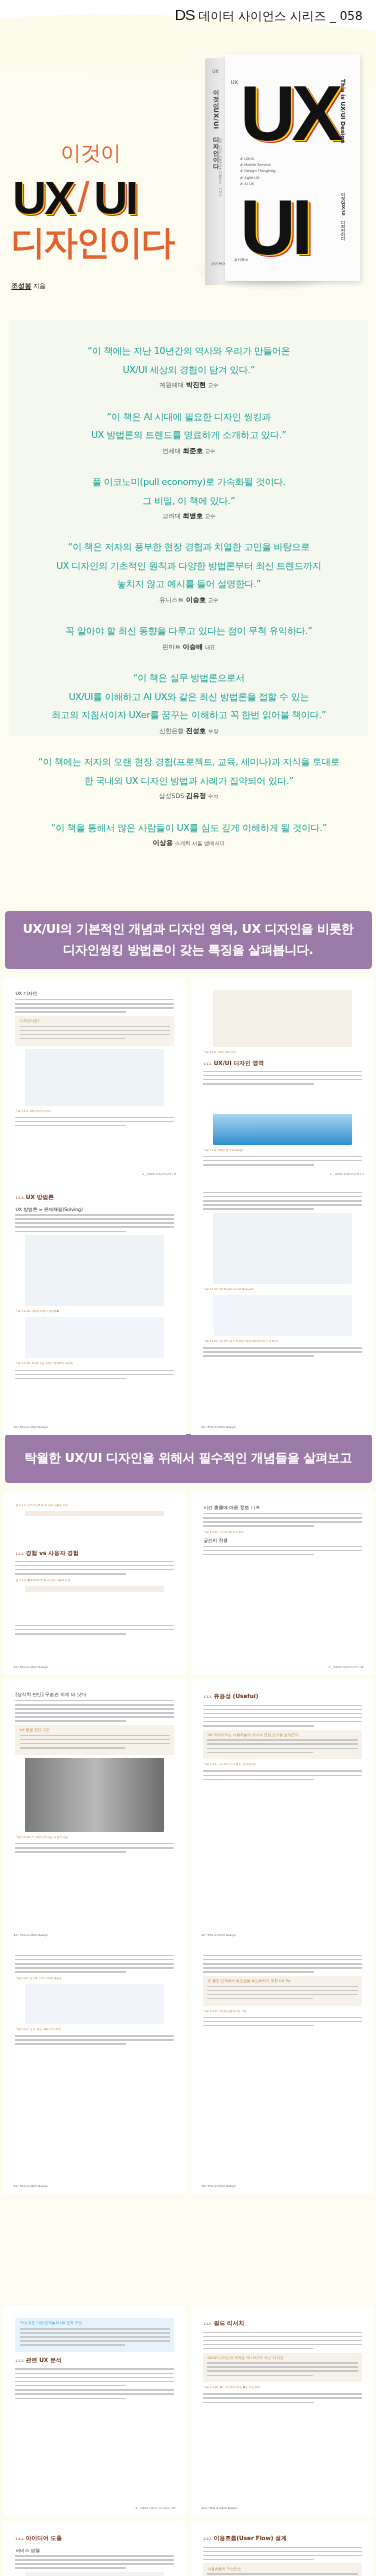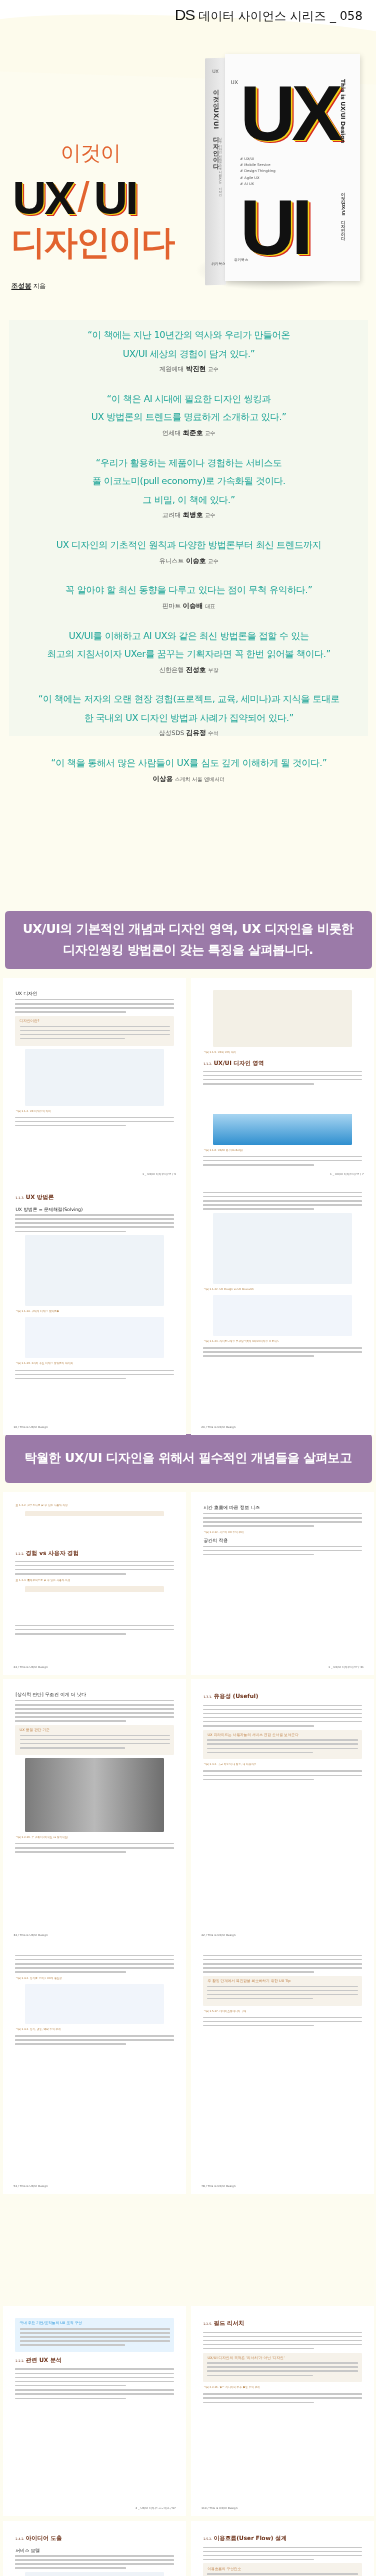--- a/index.html
+++ b/index.html
@@ -38,21 +38,21 @@
                text-shadow: 1.5px 1px 0 #f2d21a, 2.6px 1.5px 0 #d62c20; }
   .cover-big.ux { left: 15.5px; top: 20.6px; font-size: 77px; line-height: 77px; }
   .cover-big.ui { left: 15.5px; top: 135px; font-size: 77px; line-height: 77px; }
   .cover-this { position: absolute; left: 115px; top: 25px; writing-mode: vertical-rl; font-size: 5.7px; font-weight: bold; color: #222; line-height: 6.7px; }
   .cover-tags { position: absolute; left: 15.5px; top: 102px; font-size: 3.6px; line-height: 6.2px; color: #555; }
   .cover-side-title { position: absolute; left: 116px; top: 135px; writing-mode: vertical-rl; font-size: 4.1px; font-weight: bold; color: #333; }
   .cover-pub { position: absolute; left: 9.3px; top: 204px; font-size: 3.6px; color: #444; }
 
   
   .quotes { position: absolute; left: 9.3px; top: 320px; width: 359px; height: 416px; background: #f4f8ee; }
-  .quote { text-align: center; margin-top: 0; }
+  .quote { text-align: center; margin-top: 16px; }
   .quote-text { color: #1aa396; font-size: 9.3px; line-height: 18.5px; letter-spacing: -0.3px; }
   .quote-by { color: #555; font-size: 6.2px; line-height: 12.4px; margin-bottom: 14.4px; }
   .quote-by b { color: #222; font-weight: bold; font-size: 6.7px; }
   .quote-by small { font-size: 5.2px; }
 
   
   .banner { position: absolute; left: 4.6px; width: 367px; background: #9b7aa8; border-radius: 4.1px; color: #fff;
             text-align: center; font-weight: bold; font-size: 12.4px; line-height: 20.6px; letter-spacing: -0.3px; display: flex; flex-direction: column; justify-content: center; }
 
   
@@ -133,36 +133,38 @@
           <div class="quote-text">“이 책에는 지난 10년간의 역사와 우리가 만들어온</div>
           <div class="quote-text">UX/UI 세상의 경험이 담겨 있다.”</div>
           <div class="quote-by"><span>계원예대</span> <b>박진현</b> <small>교수</small></div>
         </div>
         <div class="quote">
           <div class="quote-text">“이 책은 AI 시대에 필요한 디자인 씽킹과</div>
           <div class="quote-text">UX 방법론의 트렌드를 명료하게 소개하고 있다.”</div>
           <div class="quote-by"><span>연세대</span> <b>최준호</b> <small>교수</small></div>
         </div>
         <div class="quote">
-          <div class="quote-text">“우리가 활용하는 제품이나 경험하는 서비스도</div>
           <div class="quote-text">풀 이코노미(pull economy)로 가속화될 것이다.</div>
           <div class="quote-text">그 비밀, 이 책에 있다.”</div>
           <div class="quote-by"><span>고려대</span> <b>최병호</b> <small>교수</small></div>
         </div>
         <div class="quote">
+          <div class="quote-text">“이 책은 저자의 풍부한 현장 경험과 치열한 고민을 바탕으로</div>
           <div class="quote-text">UX 디자인의 기초적인 원칙과 다양한 방법론부터 최신 트렌드까지</div>
+          <div class="quote-text">놓치지 않고 예시를 들어 설명한다.”</div>
           <div class="quote-by"><span>유니스트</span> <b>이승호</b> <small>교수</small></div>
         </div>
         <div class="quote">
           <div class="quote-text">꼭 알아야 할 최신 동향을 다루고 있다는 점이 무척 유익하다.”</div>
           <div class="quote-by"><span>핀마트</span> <b>이승배</b> <small>대표</small></div>
         </div>
         <div class="quote">
+          <div class="quote-text">“이 책은 실무 방법론으로서</div>
           <div class="quote-text">UX/UI를 이해하고 AI UX와 같은 최신 방법론을 접할 수 있는</div>
-          <div class="quote-text">최고의 지침서이자 UXer를 꿈꾸는 기획자라면 꼭 한번 읽어볼 책이다.”</div>
+          <div class="quote-text">최고의 지침서이자 UXer를 꿈꾸는 이해하고 꼭 한번 읽어볼 책이다.”</div>
           <div class="quote-by"><span>신한은행</span> <b>전성호</b> <small>부장</small></div>
         </div>
         <div class="quote">
           <div class="quote-text">“이 책에는 저자의 오랜 현장 경험(프로젝트, 교육, 세미나)과 지식을 토대로</div>
           <div class="quote-text">한 국내외 UX 디자인 방법과 사례가 집약되어 있다.”</div>
           <div class="quote-by"><span>삼성SDS</span> <b>김유정</b> <small>수석</small></div>
         </div>
         <div class="quote">
           <div class="quote-text">“이 책을 통해서 많은 사람들이 UX를 심도 깊게 이해하게 될 것이다.”</div>
           <div class="quote-by"><span></span> <b>이상용</b> <small>스케치 서울 엠베서더</small></div>

